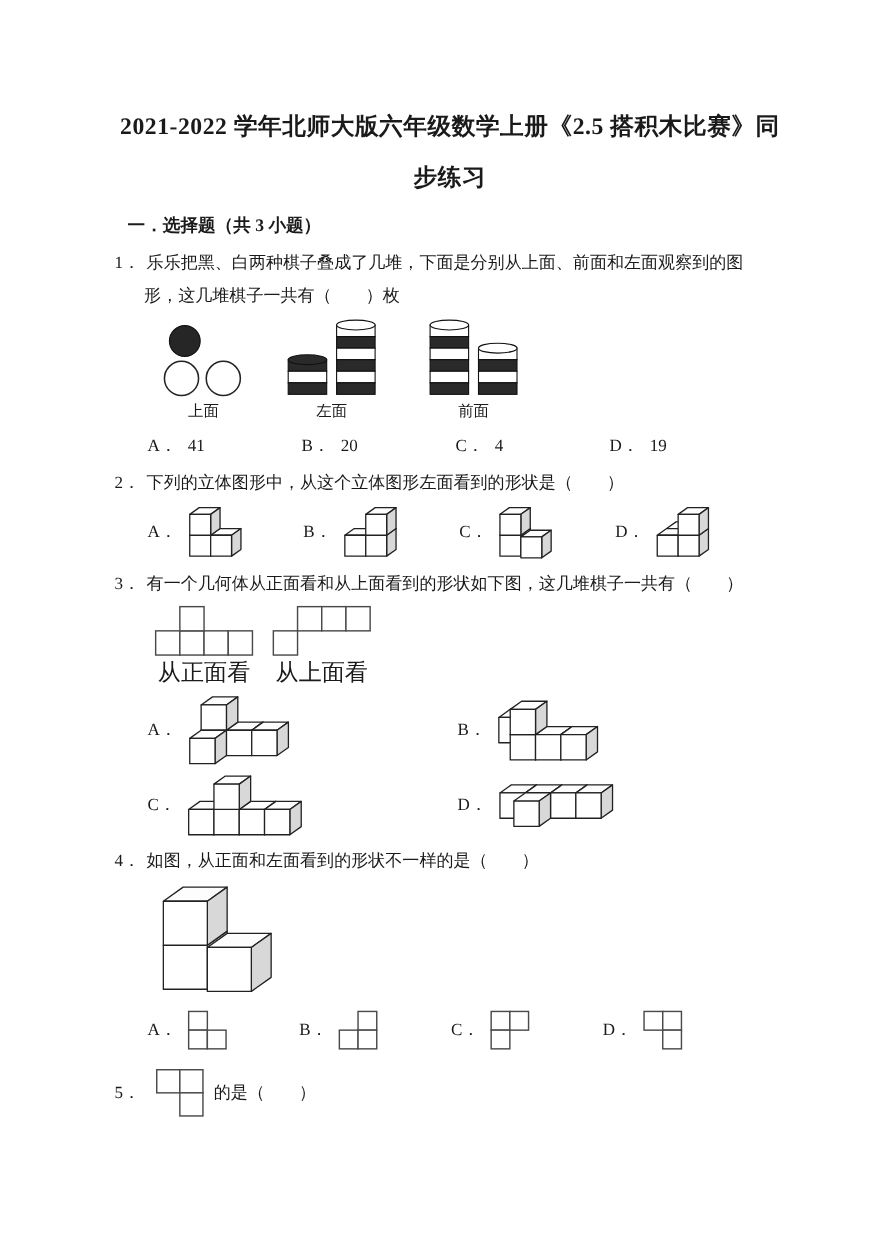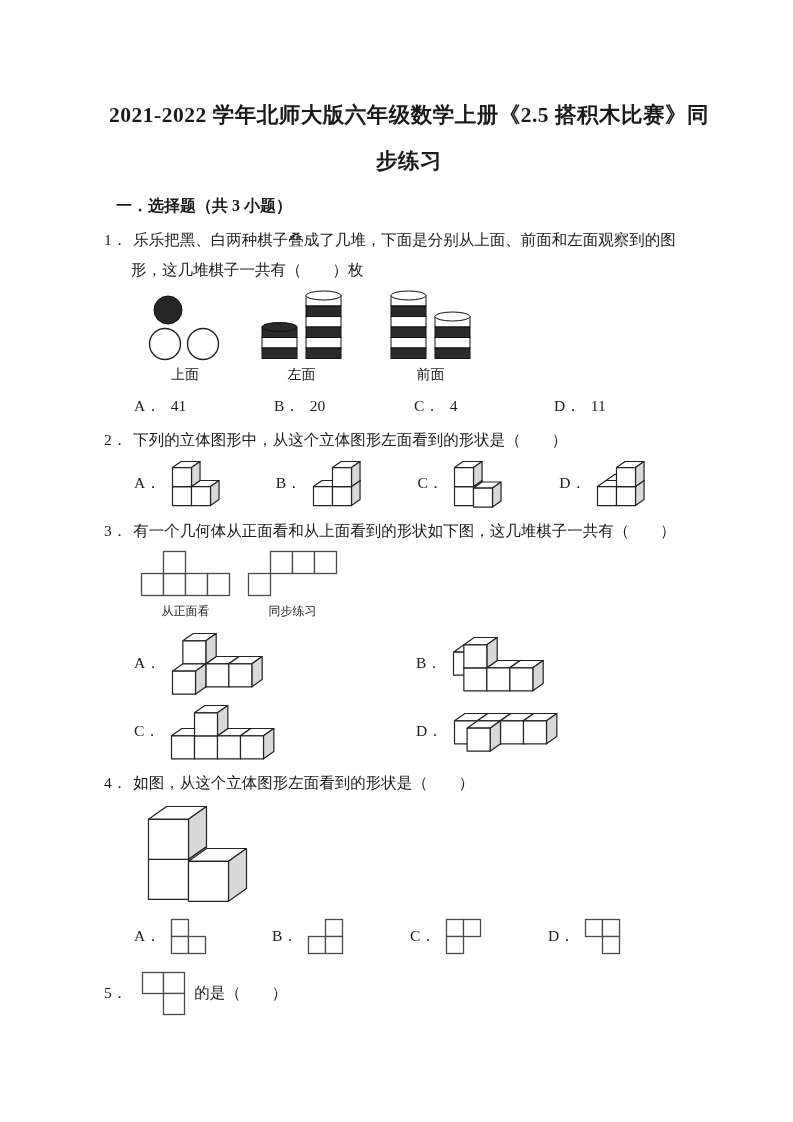--- a/index.html
+++ b/index.html
@@ -29,21 +29,21 @@
   .fig-options-row{display:flex;align-items:center;margin:4px 0 0 30px;font-size:15.5px;}
   .fig-options-row .opt-cell{display:flex;align-items:center;}
   .q2-row .opt-cell{width:142px;}
   .q3-row .opt-cell{width:282px;}
   .q4-row .opt-cell{width:138px;}
   .opt-cell .opt-key{margin-right:9px;}
   .opt-cell .fig-slot{display:flex;align-items:center;}
   
   .views-row{display:flex;margin:4px 0 0 36px;align-items:flex-end;}
   .view-group{display:flex;flex-direction:column;align-items:center;}
-  .view-group .fig-label{font-size:12px;margin-top:4px;line-height:20px;}
+  .view-group .fig-label{font-size:21px;margin-top:4px;line-height:20px;}
   .view-gap{margin-left:16px;}
   .q3-row1{margin-top:10px;}
   .q3-row2{margin-top:6px;}
   .q4-fig{margin:6px 0 0 42px;}
   .q4-row{margin-top:14px;}
   
   .q5-line{display:flex;align-items:center;margin:16px 0 0 0;font-size:15.5px;}
   .q5-line .qno{margin:0 6px 0 0;}
   .q5-fig{margin:0 8px;display:flex;align-items:center;}
   svg{display:block;}
@@ -117,21 +117,21 @@
     <div class="opt">
         <span class="opt-key">B．</span>
         <span>20</span>
       </div>
     <div class="opt">
         <span class="opt-key">C．</span>
         <span>4</span>
       </div>
     <div class="opt">
         <span class="opt-key">D．</span>
-        <span>11</span>
+        <span>19</span>
       </div>
   </div>
 
   <p class="question"><span class="qno">2．</span><span>下列的立体图形中，从这个立体图形左面看到的形状是（　　）</span></p>
 
   <div class="fig-options-row q2-row">
     <div class="opt-cell">
         <span class="opt-key">A．</span>
         <div class="fig-slot">
           <svg width="51.55" height="49.08" viewBox="0 0 51.55 49.08">
@@ -217,21 +217,21 @@
     </div>
     <div class="view-group view-gap">
       <div class="fig-slot">
           <svg width="91" height="47" viewBox="0 0 91 47">
             <rect x="1.5" y="23.5" width="22" height="22" fill="#ffffff" stroke="#4a4a4a" stroke-width="1.3"></rect>
             <rect x="23.5" y="1.5" width="22" height="22" fill="#ffffff" stroke="#4a4a4a" stroke-width="1.3"></rect>
             <rect x="45.5" y="1.5" width="22" height="22" fill="#ffffff" stroke="#4a4a4a" stroke-width="1.3"></rect>
             <rect x="67.5" y="1.5" width="22" height="22" fill="#ffffff" stroke="#4a4a4a" stroke-width="1.3"></rect>
           </svg>
         </div>
-      <div class="fig-label">同步练习</div>
+      <div class="fig-label">从上面看</div>
     </div>
   </div>
 
   <div class="fig-options-row q3-row q3-row1">
     <div class="opt-cell">
         <span class="opt-key">A．</span>
         <div class="fig-slot">
           <svg width="94.69999999999999" height="65.72" viewBox="0 0 94.69999999999999 65.72">
             <polygon stroke="#222" stroke-width="1.2" stroke-linejoin="round" fill="#fdfdfd" points="12.85,32.86 35.85,32.86 46.2,25.5 23.2,25.5"></polygon>
             <polygon stroke="#222" stroke-width="1.2" stroke-linejoin="round" fill="#d8d8d8" points="35.85,32.86 46.2,25.5 46.2,48.5 35.85,55.86"></polygon>
@@ -314,21 +314,21 @@
             <polygon stroke="#222" stroke-width="1.2" stroke-linejoin="round" fill="#d8d8d8" points="94.5,9.86 104.85,2.499999999999999 104.85,25.5 94.5,32.86"></polygon>
             <polygon stroke="#222" stroke-width="1.2" stroke-linejoin="round" fill="#ffffff" points="71.5,9.86 94.5,9.86 94.5,32.86 71.5,32.86"></polygon>
             <polygon stroke="#222" stroke-width="1.2" stroke-linejoin="round" fill="#fdfdfd" points="15.15,17.22 38.15,17.22 48.5,9.86 25.5,9.86"></polygon>
             <polygon stroke="#222" stroke-width="1.2" stroke-linejoin="round" fill="#d8d8d8" points="38.15,17.22 48.5,9.86 48.5,32.86 38.15,40.22"></polygon>
             <polygon stroke="#222" stroke-width="1.2" stroke-linejoin="round" fill="#ffffff" points="15.15,17.22 38.15,17.22 38.15,40.22 15.15,40.22"></polygon>
           </svg>
         </div>
       </div>
   </div>
 
-  <p class="question"><span class="qno">4．</span><span>如图，从这个立体图形左面看到的形状是（　　）</span></p>
+  <p class="question"><span class="qno">4．</span><span>如图，从正面和左面看到的形状不一样的是（　　）</span></p>
 
   <div class="q4-fig fig-slot">
       <svg width="103" height="99.8" viewBox="0 0 103 99.8">
         <polygon stroke="#222" stroke-width="1.2" stroke-linejoin="round" fill="#fdfdfd" points="2.5,55.3 42.5,55.3 60.5,42.5 20.5,42.5"></polygon>
         <polygon stroke="#222" stroke-width="1.2" stroke-linejoin="round" fill="#d8d8d8" points="42.5,55.3 60.5,42.5 60.5,82.5 42.5,95.3"></polygon>
         <polygon stroke="#222" stroke-width="1.2" stroke-linejoin="round" fill="#ffffff" points="2.5,55.3 42.5,55.3 42.5,95.3 2.5,95.3"></polygon>
         <polygon stroke="#222" stroke-width="1.2" stroke-linejoin="round" fill="#fdfdfd" points="2.5,15.299999999999997 42.5,15.299999999999997 60.5,2.4999999999999964 20.5,2.4999999999999964"></polygon>
         <polygon stroke="#222" stroke-width="1.2" stroke-linejoin="round" fill="#d8d8d8" points="42.5,15.299999999999997 60.5,2.4999999999999964 60.5,42.5 42.5,55.3"></polygon>
         <polygon stroke="#222" stroke-width="1.2" stroke-linejoin="round" fill="#ffffff" points="2.5,15.299999999999997 42.5,15.299999999999997 42.5,55.3 2.5,55.3"></polygon>
         <polygon stroke="#222" stroke-width="1.2" stroke-linejoin="round" fill="#fdfdfd" points="42.5,57.3 82.5,57.3 100.5,44.5 60.5,44.5"></polygon>

